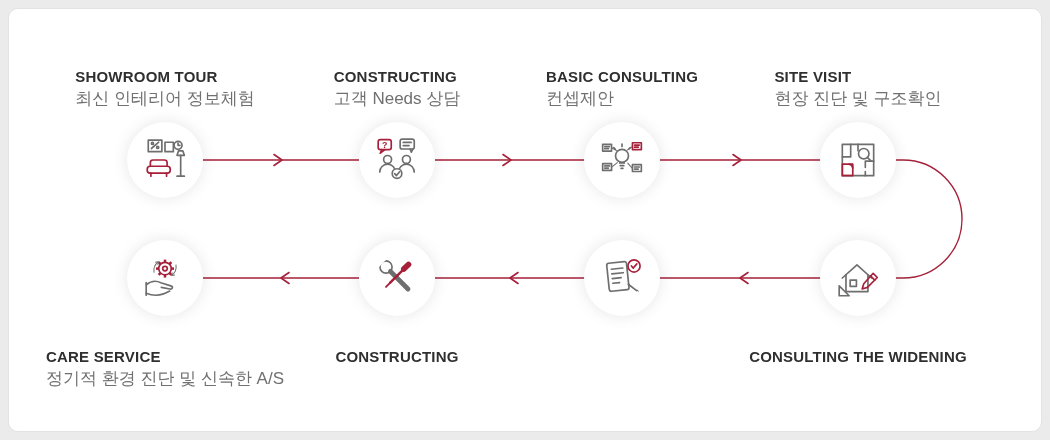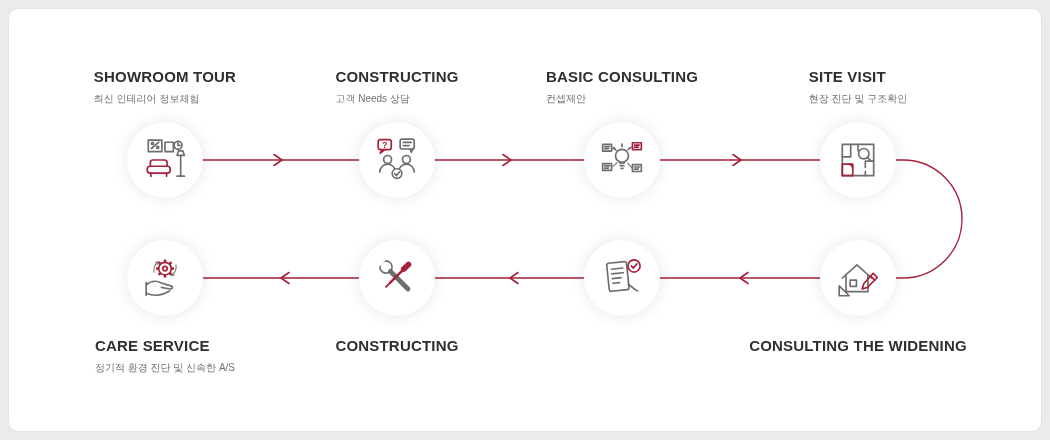--- a/index.html
+++ b/index.html
@@ -14,24 +14,24 @@
   }
   .card{position:absolute;left:8px;top:8px;width:1034px;height:424px;
     background:var(--card);border-radius:10px;border:1px solid #e3e3e3;z-index:0;}
   .flow-svg{position:absolute;left:0;top:0;width:1050px;height:440px;z-index:1;}
   .flow-line{fill:none;stroke:var(--accent);stroke-width:1.4;}
   .flow-arrow{fill:none;stroke:var(--accent);stroke-width:1.6;stroke-linecap:round;stroke-linejoin:round;}
   .node{position:absolute;width:240px;display:flex;flex-direction:column;align-items:center;z-index:2;}
   .node.top{top:67px;}
   .node.bottom{top:240px;}
   .node.top .labels{margin-bottom:14px;}
-  .node.bottom .labels{margin-top:20px;}
+  .node.bottom .labels{margin-top:31px;}
   .labels{text-align:left;min-height:41px;}
   .title{font-size:15px;font-weight:bold;color:var(--title);line-height:20px;letter-spacing:.2px;white-space:nowrap;}
-  .subtitle{font-size:10px;color:var(--subtitle);line-height:19px;margin-top:2px;white-space:nowrap;}
+  .subtitle{font-size:17px;color:var(--subtitle);line-height:19px;margin-top:2px;white-space:nowrap;}
   .circle{width:76px;height:76px;border-radius:50%;background:#fff;
     box-shadow:0 0 16px rgba(0,0,0,.10);display:flex;align-items:center;justify-content:center;}
   .icon{width:46px;height:46px;}
   .icon .g,.icon .r,.icon .gw,.icon .rw{fill:none;stroke-width:1.6;stroke-linecap:round;stroke-linejoin:round;}
   .icon .g{stroke:var(--icon-gray);}
   .icon .r{stroke:var(--accent);}
   .icon .gw{stroke:var(--icon-gray);fill:#fff;}
   .icon .rw{stroke:var(--accent);fill:#fff;}
   .icon .gf{fill:var(--icon-gray);stroke:none;}
   .icon .rf{fill:var(--accent);stroke:none;}

